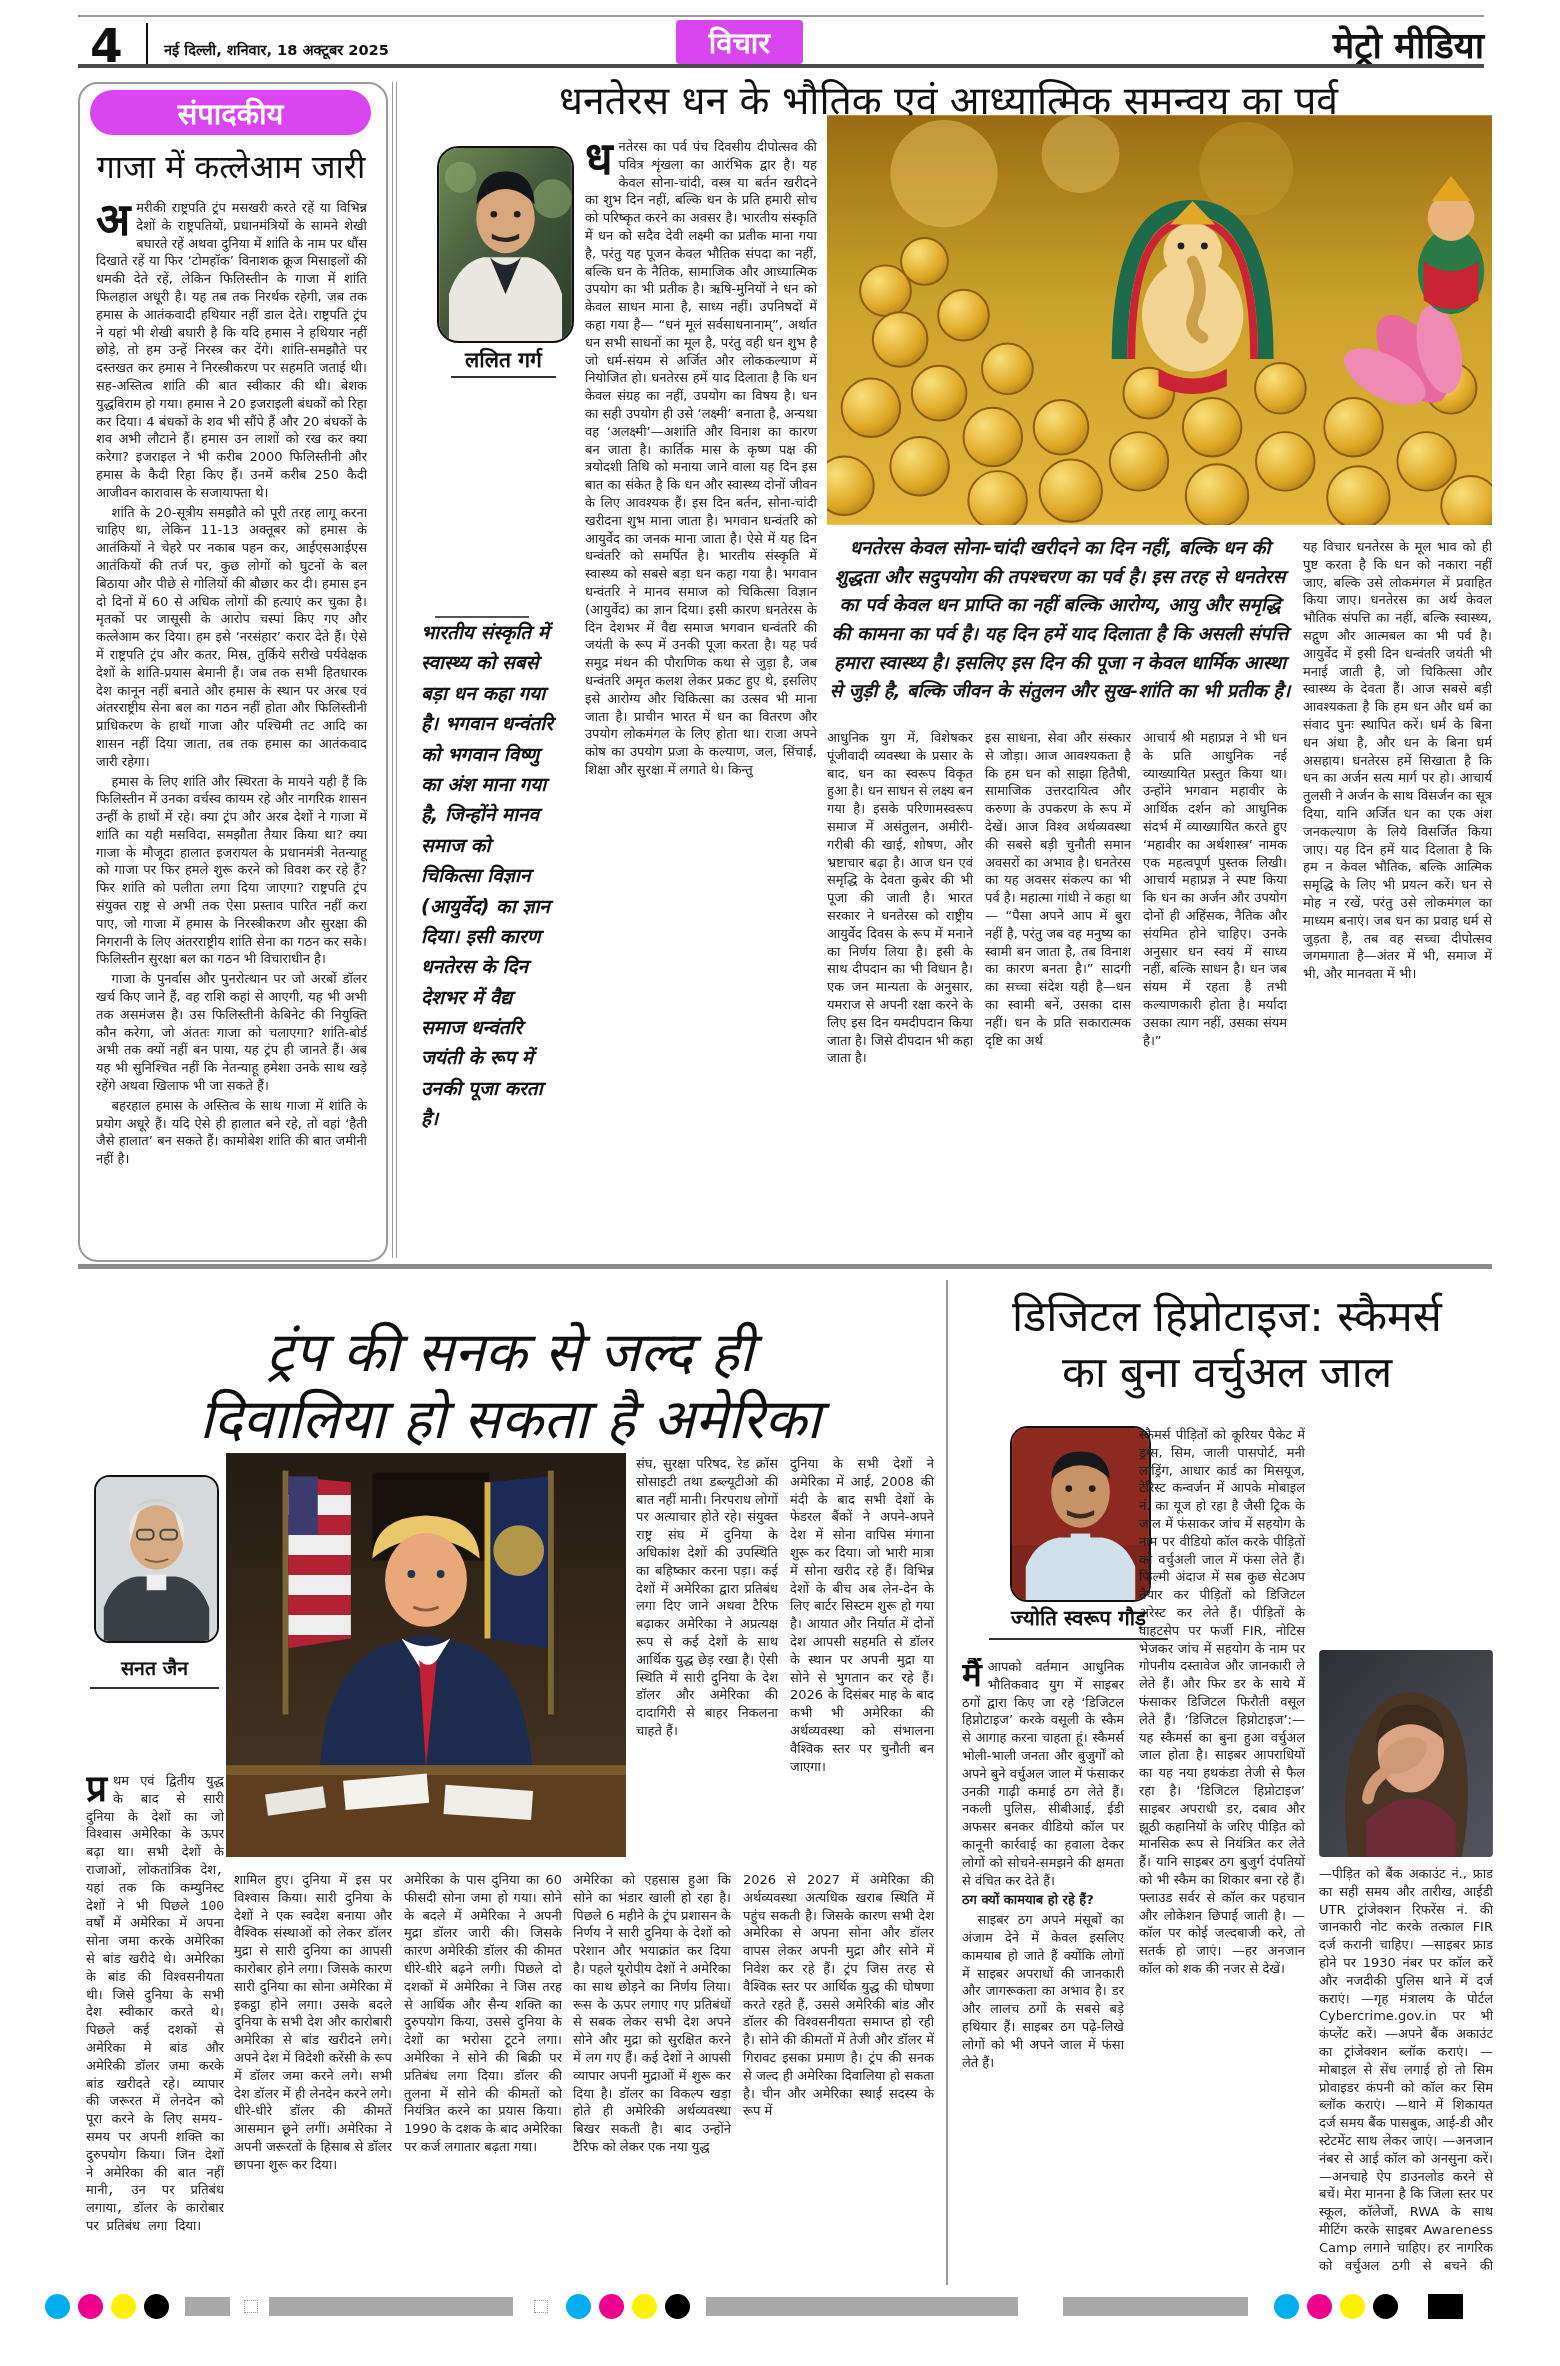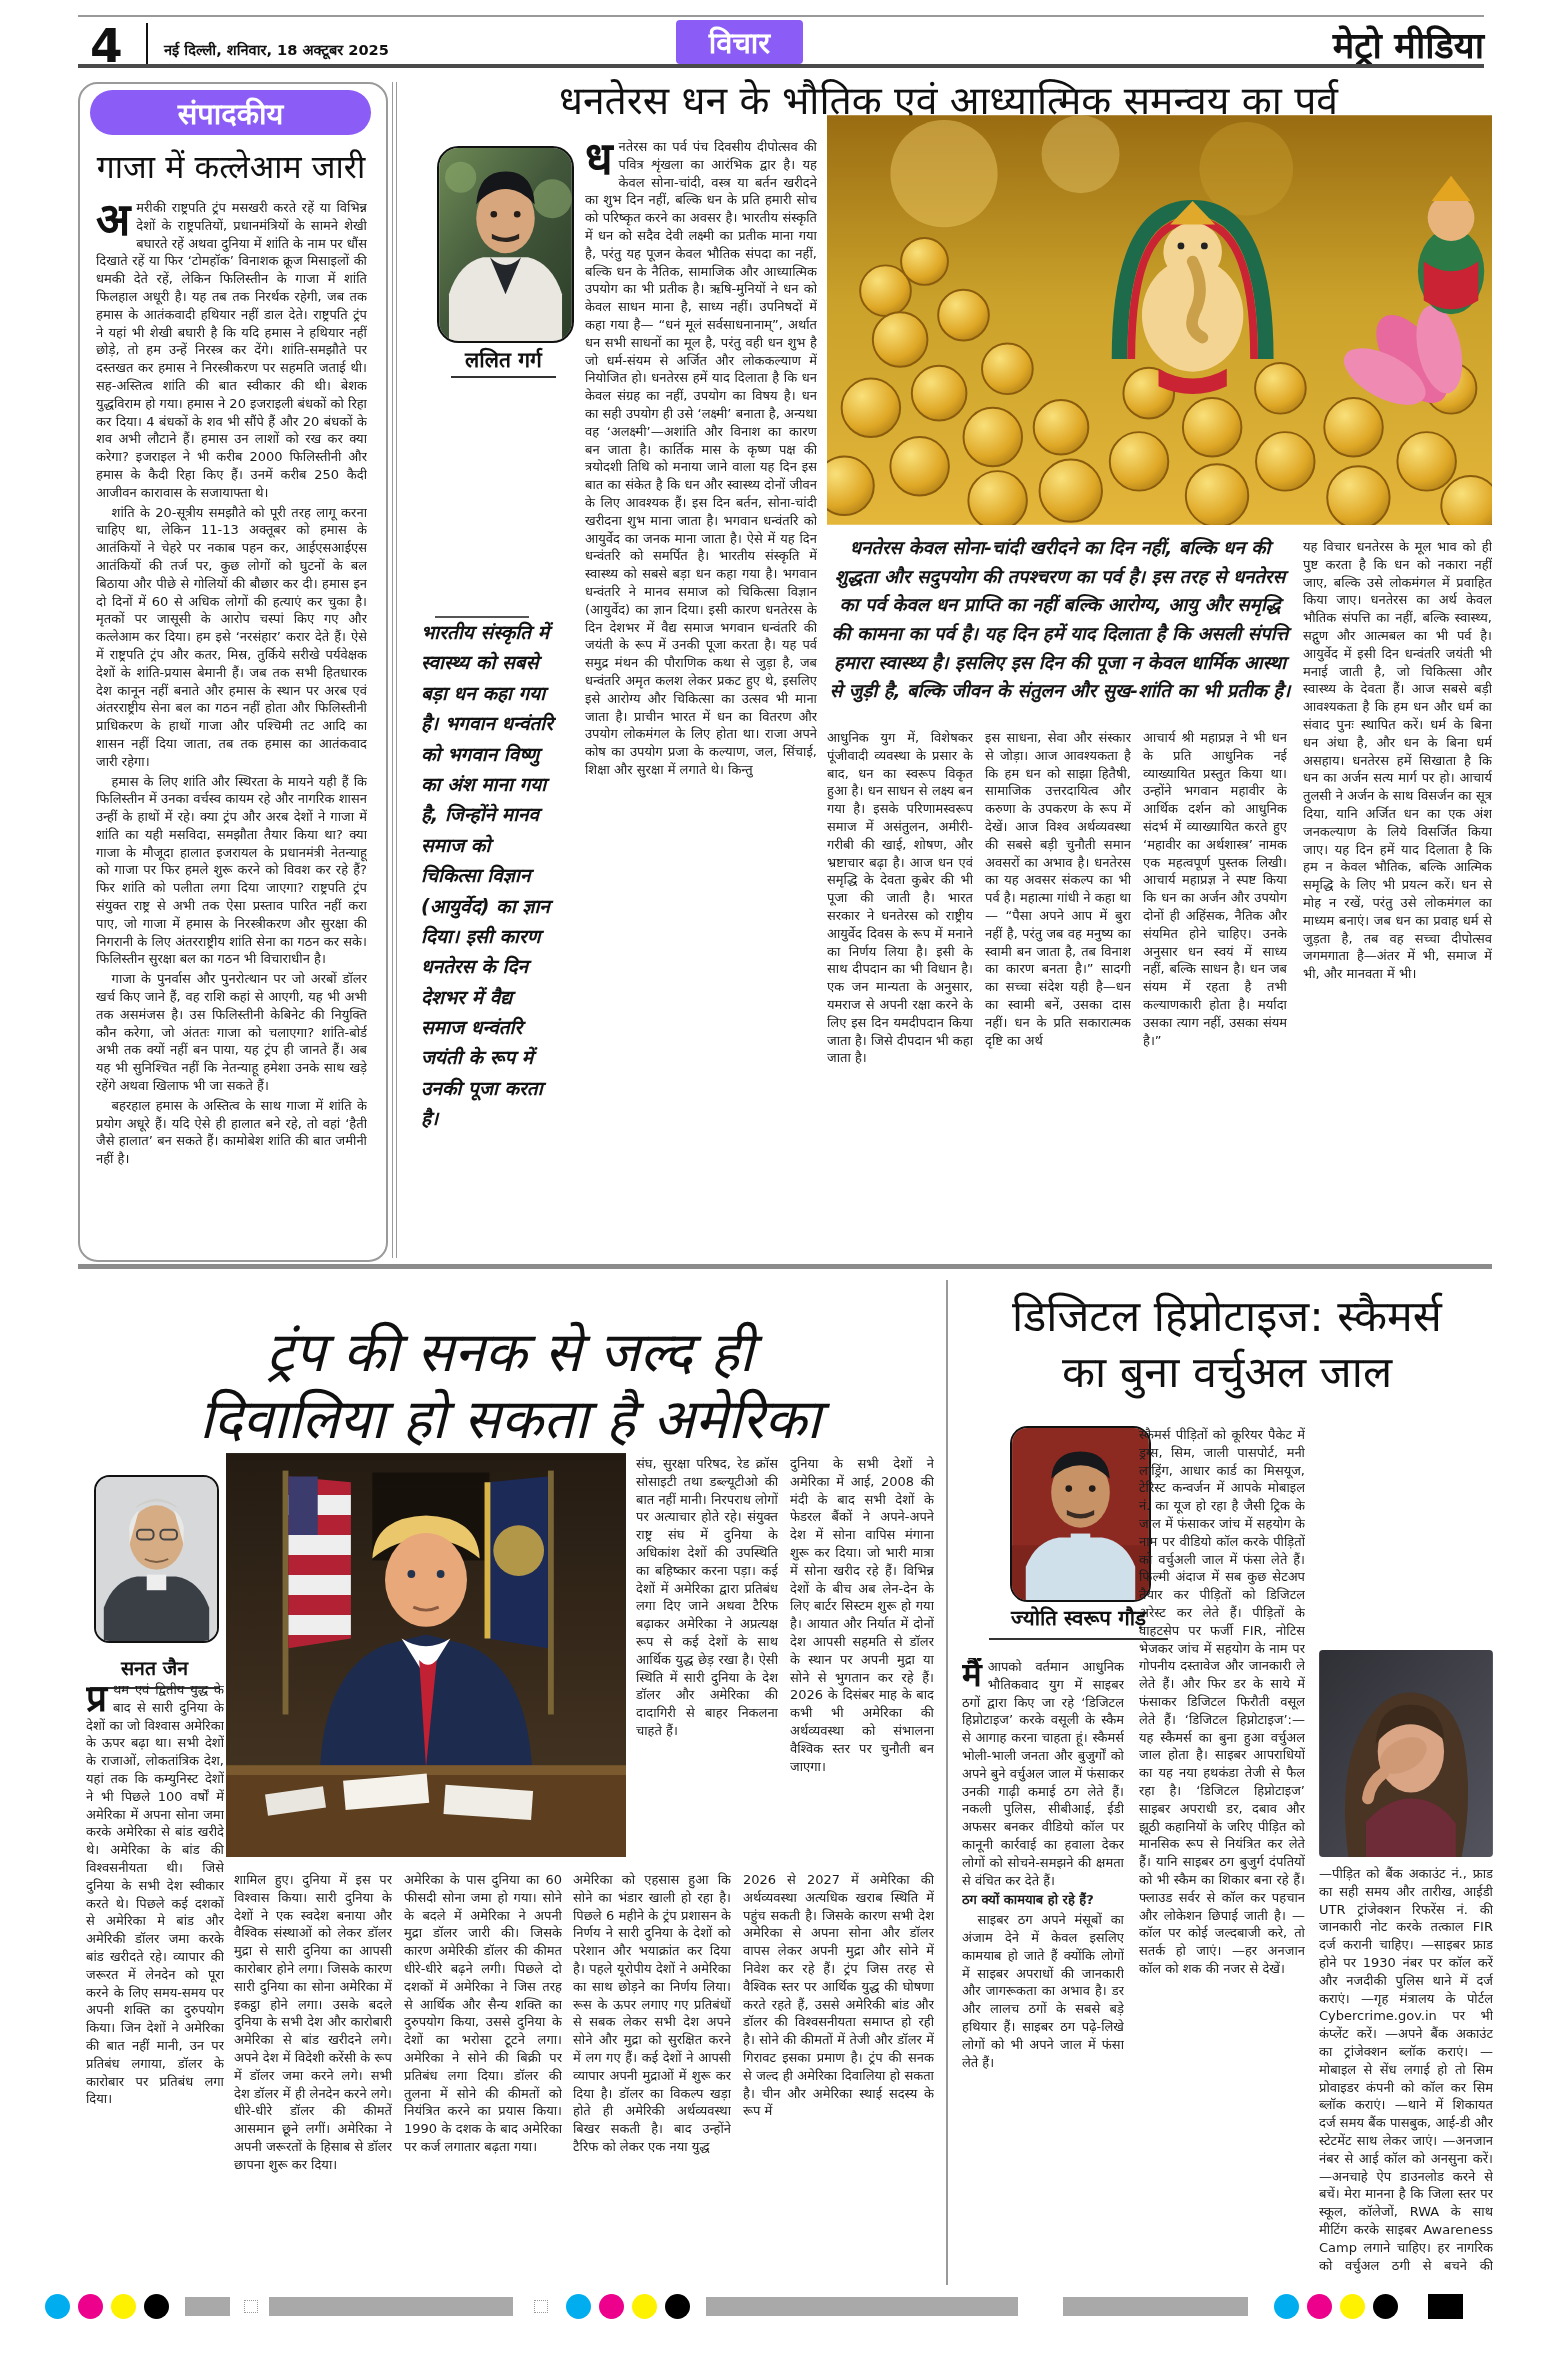--- a/index.html
+++ b/index.html
@@ -3,21 +3,21 @@
 <meta charset="utf-8">
 <style>
   html,body{margin:0;padding:0;background:#e8e8e8;}
   .page{position:relative;width:1560px;height:2367px;background:#ffffff;margin:0 auto;
         font-family:"DejaVu Sans","Liberation Sans",sans-serif;color:#111;overflow:hidden;}
   .abs{position:absolute;}
   .bodytext{font-size:13px;line-height:1.37;text-align:justify;color:#1c1c1c;overflow:hidden;}
   .bodytext p{margin:0 0 2px 0;text-indent:15.6px;}
   .bodytext p.first{text-indent:0;}
   .dropcap{float:left;font-size:45px;line-height:.82;font-weight:bold;padding:2.9px 5.9px 0 0;color:#111;}
-  .pill{background:#8b5cf6;border-radius:23.4px;color:#fff;font-weight:bold;
+  .pill{background:#d946ef;border-radius:23.4px;color:#fff;font-weight:bold;
         display:flex;align-items:center;justify-content:center;}
   .headline{font-weight:normal;color:#101010;}
   .name{font-weight:bold;text-align:center;color:#111;}
   .name-rule{height:2px;background:#333;}
   .vrule{background:#999;}
   .double-line{border-left:1px solid #9a9a9a;border-right:1px solid #9a9a9a;width:2.9px;}
   .photo{border:2.4px solid #111;border-radius:21.5px;overflow:hidden;background:#ccc;}
   .photo svg{display:block;}
   .quoteblock{font-style:italic;font-weight:bold;text-align:center;color:#161616;}
   .pullbox{font-style:italic;font-weight:600;color:#141414;line-height:1.6;text-align:left;}
@@ -222,21 +222,21 @@
       <rect x="0" y="320" width="410" height="10" fill="#7a5a2e"></rect>
       <rect x="120" y="336" width="86" height="30" fill="#f4f2ea" transform="rotate(-5 120 336)"></rect>
       <rect x="225" y="340" width="90" height="30" fill="#efede5" transform="rotate(4 225 340)"></rect>
       <rect x="40" y="350" width="60" height="22" fill="#e8e6de" transform="rotate(-8 40 350)"></rect>
     </svg>
   </div>
 
   <div class="abs bodytext" style="left:636px;top:1455px;width:142px;height:398px;">संघ, सुरक्षा परिषद, रेड क्रॉस सोसाइटी तथा डब्ल्यूटीओ की बात नहीं मानी। निरपराध लोगों पर अत्याचार होते रहे। संयुक्त राष्ट्र संघ में दुनिया के अधिकांश देशों की उपस्थिति का बहिष्कार करना पड़ा। कई देशों में अमेरिका द्वारा प्रतिबंध लगा दिए जाने अथवा टैरिफ बढ़ाकर अमेरिका ने अप्रत्यक्ष रूप से कई देशों के साथ आर्थिक युद्ध छेड़ रखा है। ऐसी स्थिति में सारी दुनिया के देश डॉलर और अमेरिका की दादागिरी से बाहर निकलना चाहते हैं।</div>
   <div class="abs bodytext" style="left:790px;top:1455px;width:144px;height:398px;">दुनिया के सभी देशों ने अमेरिका में आई, 2008 की मंदी के बाद सभी देशों के फेडरल बैंकों ने अपने-अपने देश में सोना वापिस मंगाना शुरू कर दिया। जो भारी मात्रा में सोना खरीद रहे हैं। विभिन्न देशों के बीच अब लेन-देन के लिए बार्टर सिस्टम शुरू हो गया है। आयात और निर्यात में दोनों देश आपसी सहमति से डॉलर के स्थान पर अपनी मुद्रा या सोने से भुगतान कर रहे हैं। 2026 के दिसंबर माह के बाद कभी भी अमेरिका की अर्थव्यवस्था को संभालना वैश्विक स्तर पर चुनौती बन जाएगा।</div>
 
-  <div class="abs bodytext" style="left:86px;top:1681px;width:138px;height:566px;">
+  <div class="abs bodytext" style="left:86px;top:1773px;width:138px;height:566px;font-family:Liberation Mono, monospace;">
     <p class="first"><span class="dropcap" style="font-size:37px;">प्र</span><span>थम एवं द्वितीय युद्ध के बाद से सारी दुनिया के देशों का जो विश्वास अमेरिका के ऊपर बढ़ा था। सभी देशों के राजाओं, लोकतांत्रिक देश, यहां तक कि कम्युनिस्ट देशों ने भी पिछले 100 वर्षों में अमेरिका में अपना सोना जमा करके अमेरिका से बांड खरीदे थे। अमेरिका के बांड की विश्वसनीयता थी। जिसे दुनिया के सभी देश स्वीकार करते थे। पिछले कई दशकों से अमेरिका मे बांड और अमेरिकी डॉलर जमा करके बांड खरीदते रहे। व्यापार की जरूरत में लेनदेन को पूरा करने के लिए समय-समय पर अपनी शक्ति का दुरुपयोग किया। जिन देशों ने अमेरिका की बात नहीं मानी, उन पर प्रतिबंध लगाया, डॉलर के कारोबार पर प्रतिबंध लगा दिया।</span></p>
   </div>
   <div class="abs bodytext" style="left:234px;top:1871px;width:158px;height:404px;">शामिल हुए। दुनिया में इस पर विश्वास किया। सारी दुनिया के देशों ने एक स्वदेश बनाया और वैश्विक संस्थाओं को लेकर डॉलर मुद्रा से सारी दुनिया का आपसी कारोबार होने लगा। जिसके कारण सारी दुनिया का सोना अमेरिका में इकट्ठा होने लगा। उसके बदले दुनिया के सभी देश और कारोबारी अमेरिका से बांड खरीदने लगे। अपने देश में विदेशी करेंसी के रूप में डॉलर जमा करने लगे। सभी देश डॉलर में ही लेनदेन करने लगे। धीरे-धीरे डॉलर की कीमतें आसमान छूने लगीं। अमेरिका ने अपनी जरूरतों के हिसाब से डॉलर छापना शुरू कर दिया।</div>
   <div class="abs bodytext" style="left:404px;top:1871px;width:158px;height:404px;">अमेरिका के पास दुनिया का 60 फीसदी सोना जमा हो गया। सोने के बदले में अमेरिका ने अपनी मुद्रा डॉलर जारी की। जिसके कारण अमेरिकी डॉलर की कीमत धीरे-धीरे बढ़ने लगी। पिछले दो दशकों में अमेरिका ने जिस तरह से आर्थिक और सैन्य शक्ति का दुरुपयोग किया, उससे दुनिया के देशों का भरोसा टूटने लगा। अमेरिका ने सोने की बिक्री पर प्रतिबंध लगा दिया। डॉलर की तुलना में सोने की कीमतों को नियंत्रित करने का प्रयास किया। 1990 के दशक के बाद अमेरिका पर कर्ज लगातार बढ़ता गया।</div>
   <div class="abs bodytext" style="left:573px;top:1871px;width:158px;height:404px;">अमेरिका को एहसास हुआ कि सोने का भंडार खाली हो रहा है। पिछले 6 महीने के ट्रंप प्रशासन के निर्णय ने सारी दुनिया के देशों को परेशान और भयाक्रांत कर दिया है। पहले यूरोपीय देशों ने अमेरिका का साथ छोड़ने का निर्णय लिया। रूस के ऊपर लगाए गए प्रतिबंधों से सबक लेकर सभी देश अपने सोने और मुद्रा को सुरक्षित करने में लग गए हैं। कई देशों ने आपसी व्यापार अपनी मुद्राओं में शुरू कर दिया है। डॉलर का विकल्प खड़ा होते ही अमेरिकी अर्थव्यवस्था बिखर सकती है। बाद उन्होंने टैरिफ को लेकर एक नया युद्ध</div>
   <div class="abs bodytext" style="left:743px;top:1871px;width:191px;height:404px;">2026 से 2027 में अमेरिका की अर्थव्यवस्था अत्यधिक खराब स्थिति में पहुंच सकती है। जिसके कारण सभी देश अमेरिका से अपना सोना और डॉलर वापस लेकर अपनी मुद्रा और सोने में निवेश कर रहे हैं। ट्रंप जिस तरह से वैश्विक स्तर पर आर्थिक युद्ध की घोषणा करते रहते हैं, उससे अमेरिकी बांड और डॉलर की विश्वसनीयता समाप्त हो रही है। सोने की कीमतों में तेजी और डॉलर में गिरावट इसका प्रमाण है। ट्रंप की सनक से जल्द ही अमेरिका दिवालिया हो सकता है। चीन और अमेरिका स्थाई सदस्य के रूप में</div>
 
   <div class="abs vrule" style="left:946px;top:1280px;width:1.5px;height:1005px;"></div>
 
   <div class="abs headline" style="left:960px;top:1289px;width:534px;font-size:43px;text-align:center;line-height:1.3;">

